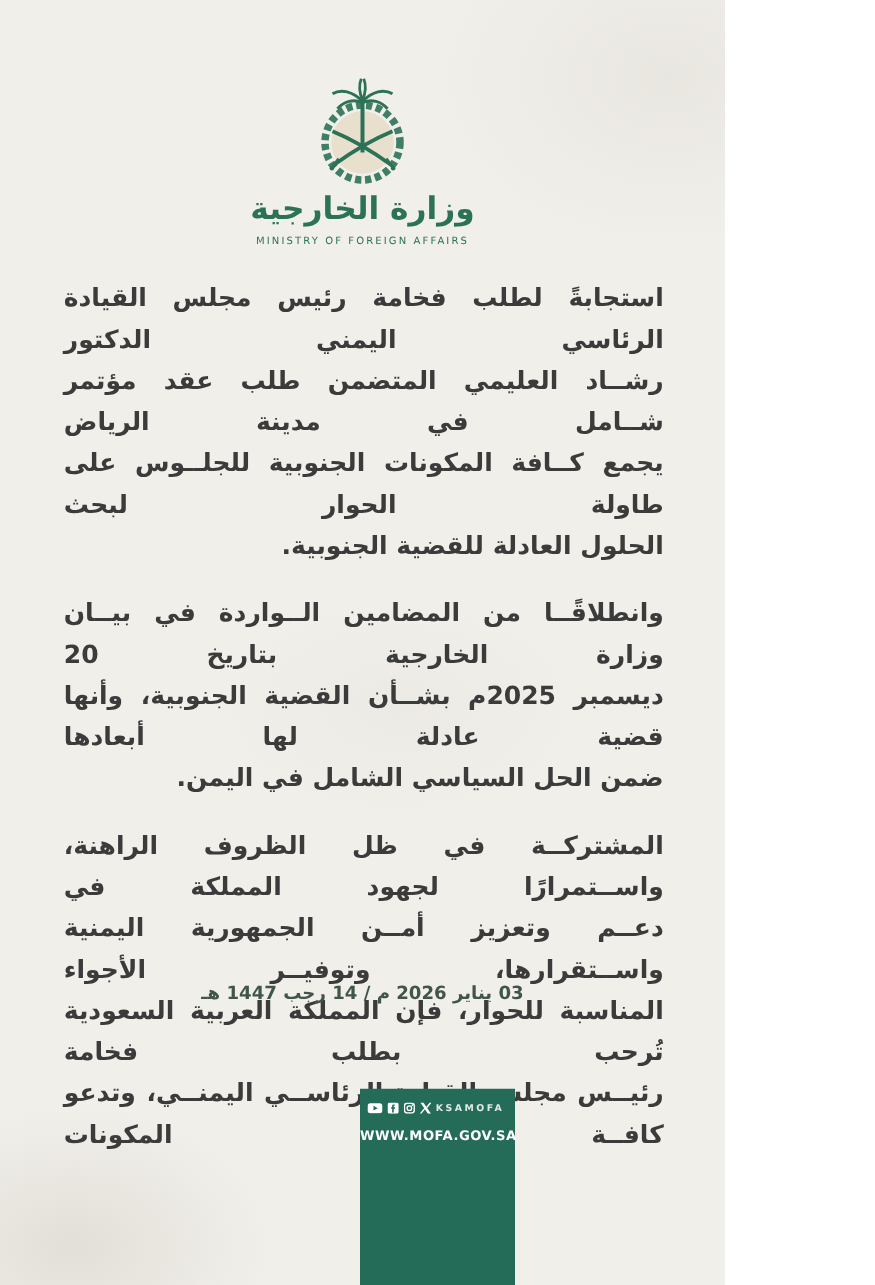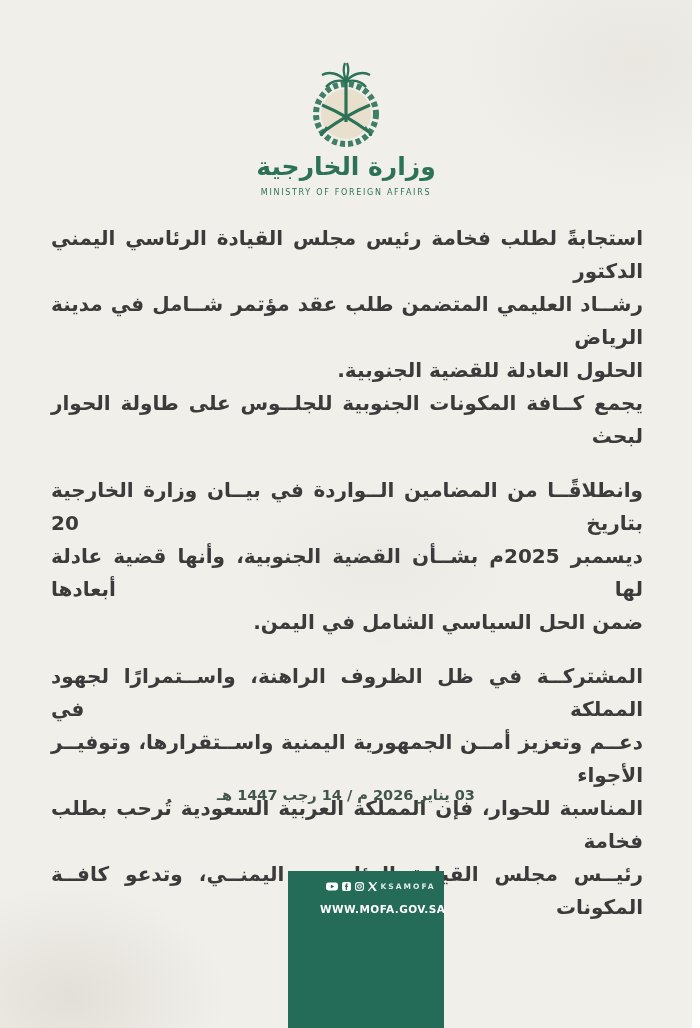--- a/index.html
+++ b/index.html
@@ -1,18 +1,18 @@
 <!DOCTYPE html>
 <html lang="ar"><head>
 <meta charset="utf-8">
 <style>
   html,body{margin:0;padding:0;}
   .page{
     position:relative;
-    width:692px;height:1028px;
+    width:580px;height:1028px;
     background:#f1efea;
     background-image:
       radial-gradient(ellipse 240px 170px at 10% 97%, rgba(150,140,125,.16), transparent 65%),
       radial-gradient(ellipse 300px 220px at 92% 6%, rgba(165,157,142,.10), transparent 60%),
       radial-gradient(ellipse 200px 120px at 55% 55%, rgba(160,152,140,.06), transparent 70%);
     overflow:hidden;
     font-family:"DejaVu Sans", sans-serif;
   }
   
   .logo-block{position:absolute;top:60px;left:0;right:0;text-align:center;}
@@ -34,21 +34,20 @@
   .line{line-height:33px;text-align:justify;text-align-last:justify;}
   .line.last{text-align-last:right;}
   
   .footer{position:absolute;top:779px;left:0;right:0;text-align:center;direction:rtl;}
   .footer-ministry{color:#2f7e66;font-size:13.5px;font-weight:bold;}
   .footer-date{color:#41554b;font-size:14.5px;font-weight:bold;margin-top:8px;}
   
   .green-bar{
     position:absolute;left:288px;width:124px;top:871px;bottom:0;
     background:#246b58;
-    padding-left:32px;
   }
   .social-row{
     display:flex;align-items:center;justify-content:center;gap:4px;
     margin-top:10px;height:11px;
   }
   .icon{display:inline-flex;align-items:center;}
   .handle{
     font-size:7.5px;font-weight:bold;letter-spacing:2px;color:#dfeae5;
     margin-right:3px;
   }
@@ -86,22 +85,22 @@
       <circle cx="80.5" cy="74.5" r="1.8" fill="#2c7257"></circle>
     </svg>
     <div class="calligraphy">وزارة الخارجية</div>
     <div class="ministry-en">MINISTRY OF FOREIGN AFFAIRS</div>
   </div>
 
   <div class="statement">
     <div class="para">
       <div class="line">استجابةً لطلب فخامة رئيس مجلس القيادة الرئاسي اليمني الدكتور</div>
       <div class="line">رشــاد العليمي المتضمن طلب عقد مؤتمر شــامل في مدينة الرياض</div>
+      <div class="line">يجمع كــافة المكونات الجنوبية للجلــوس على طاولة الحوار لبحث</div>
       <div class="line last">الحلول العادلة للقضية الجنوبية.</div>
-      <div class="line">يجمع كــافة المكونات الجنوبية للجلــوس على طاولة الحوار لبحث</div>
     </div>
     <div class="para">
       <div class="line">وانطلاقًــا من المضامين الــواردة في بيــان وزارة الخارجية بتاريخ 20</div>
       <div class="line">ديسمبر 2025م بشــأن القضية الجنوبية، وأنها قضية عادلة لها أبعادها</div>
       <div class="line last">ضمن الحل السياسي الشامل في اليمن.</div>
     </div>
     <div class="para">
       <div class="line">المشتركــة في ظل الظروف الراهنة، واســتمرارًا لجهود المملكة في</div>
       <div class="line">دعــم وتعزيز أمــن الجمهورية اليمنية واســتقرارها، وتوفيــر الأجواء</div>
       <div class="line">المناسبة للحوار، فإن المملكة العربية السعودية تُرحب بطلب فخامة</div>

